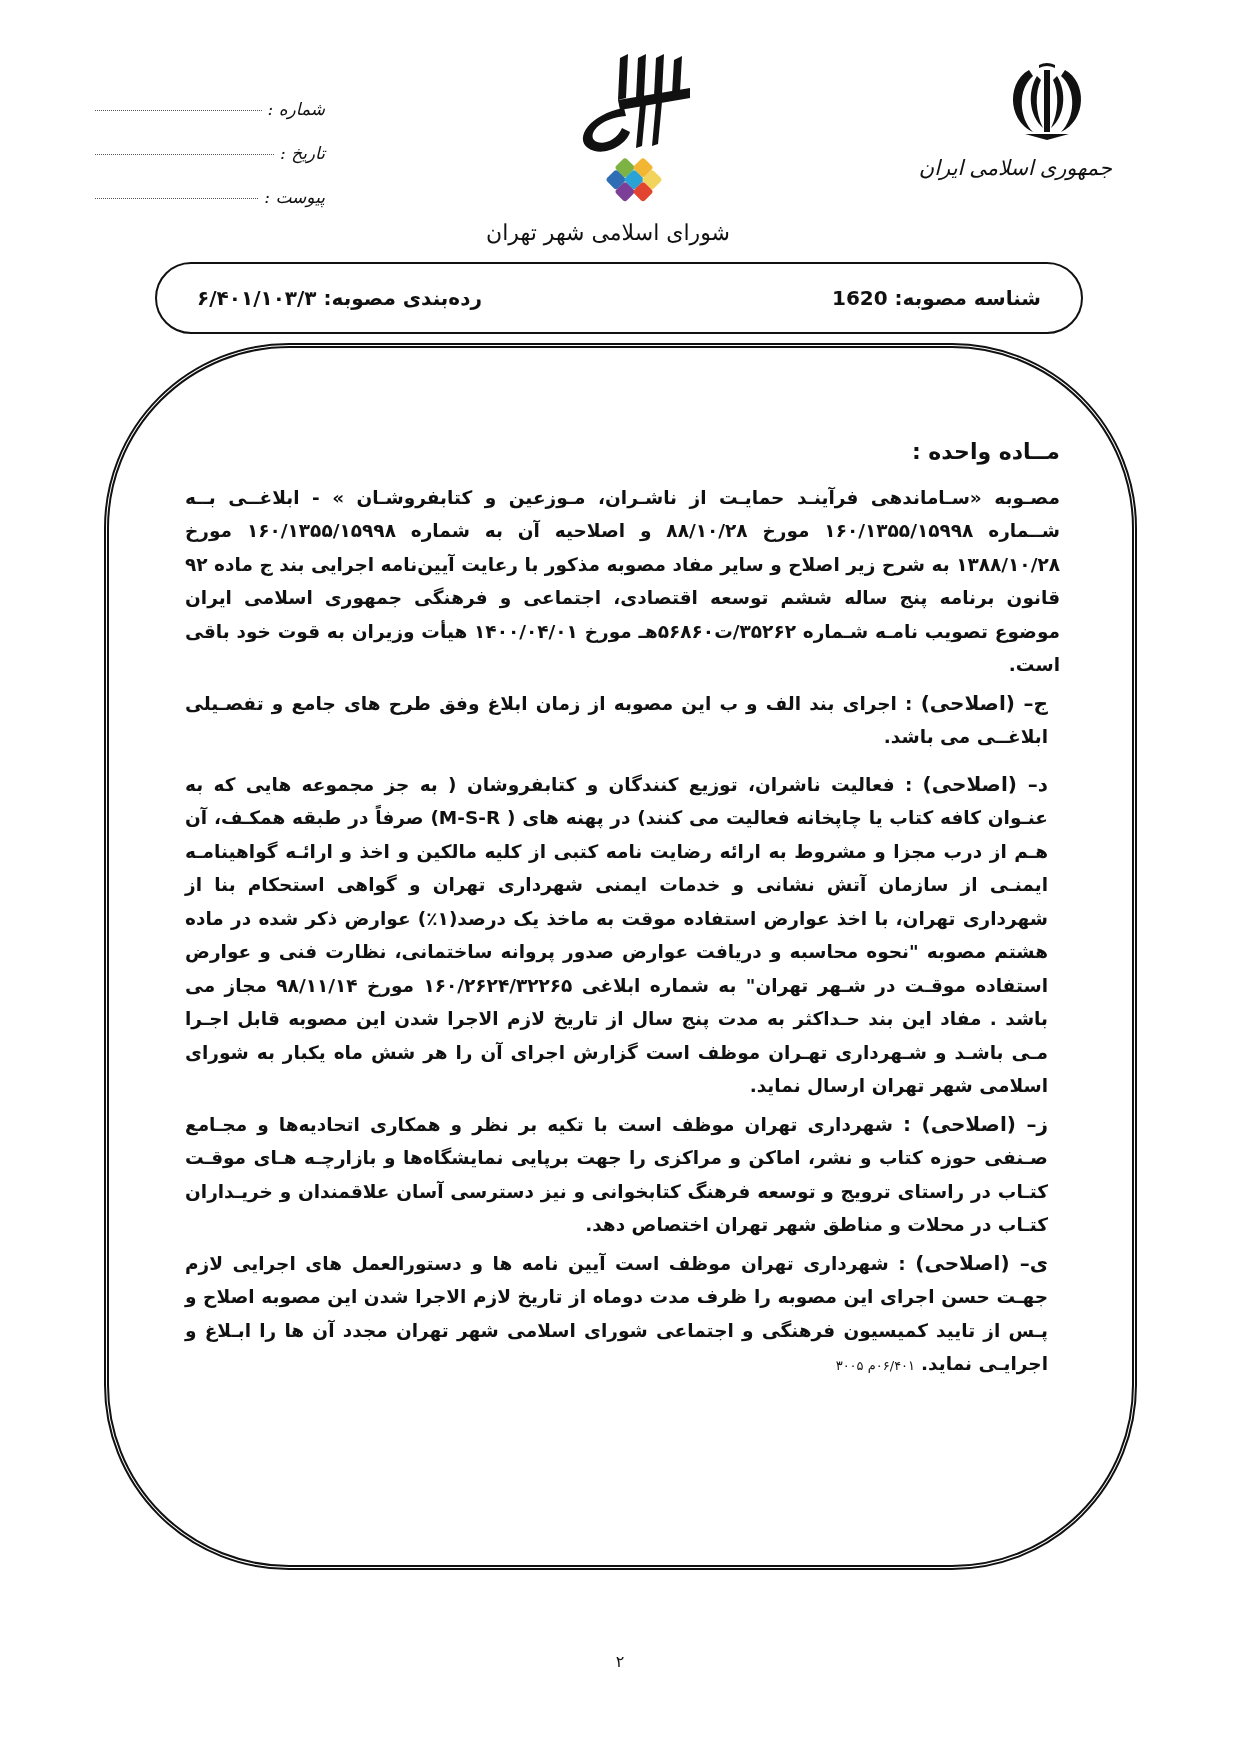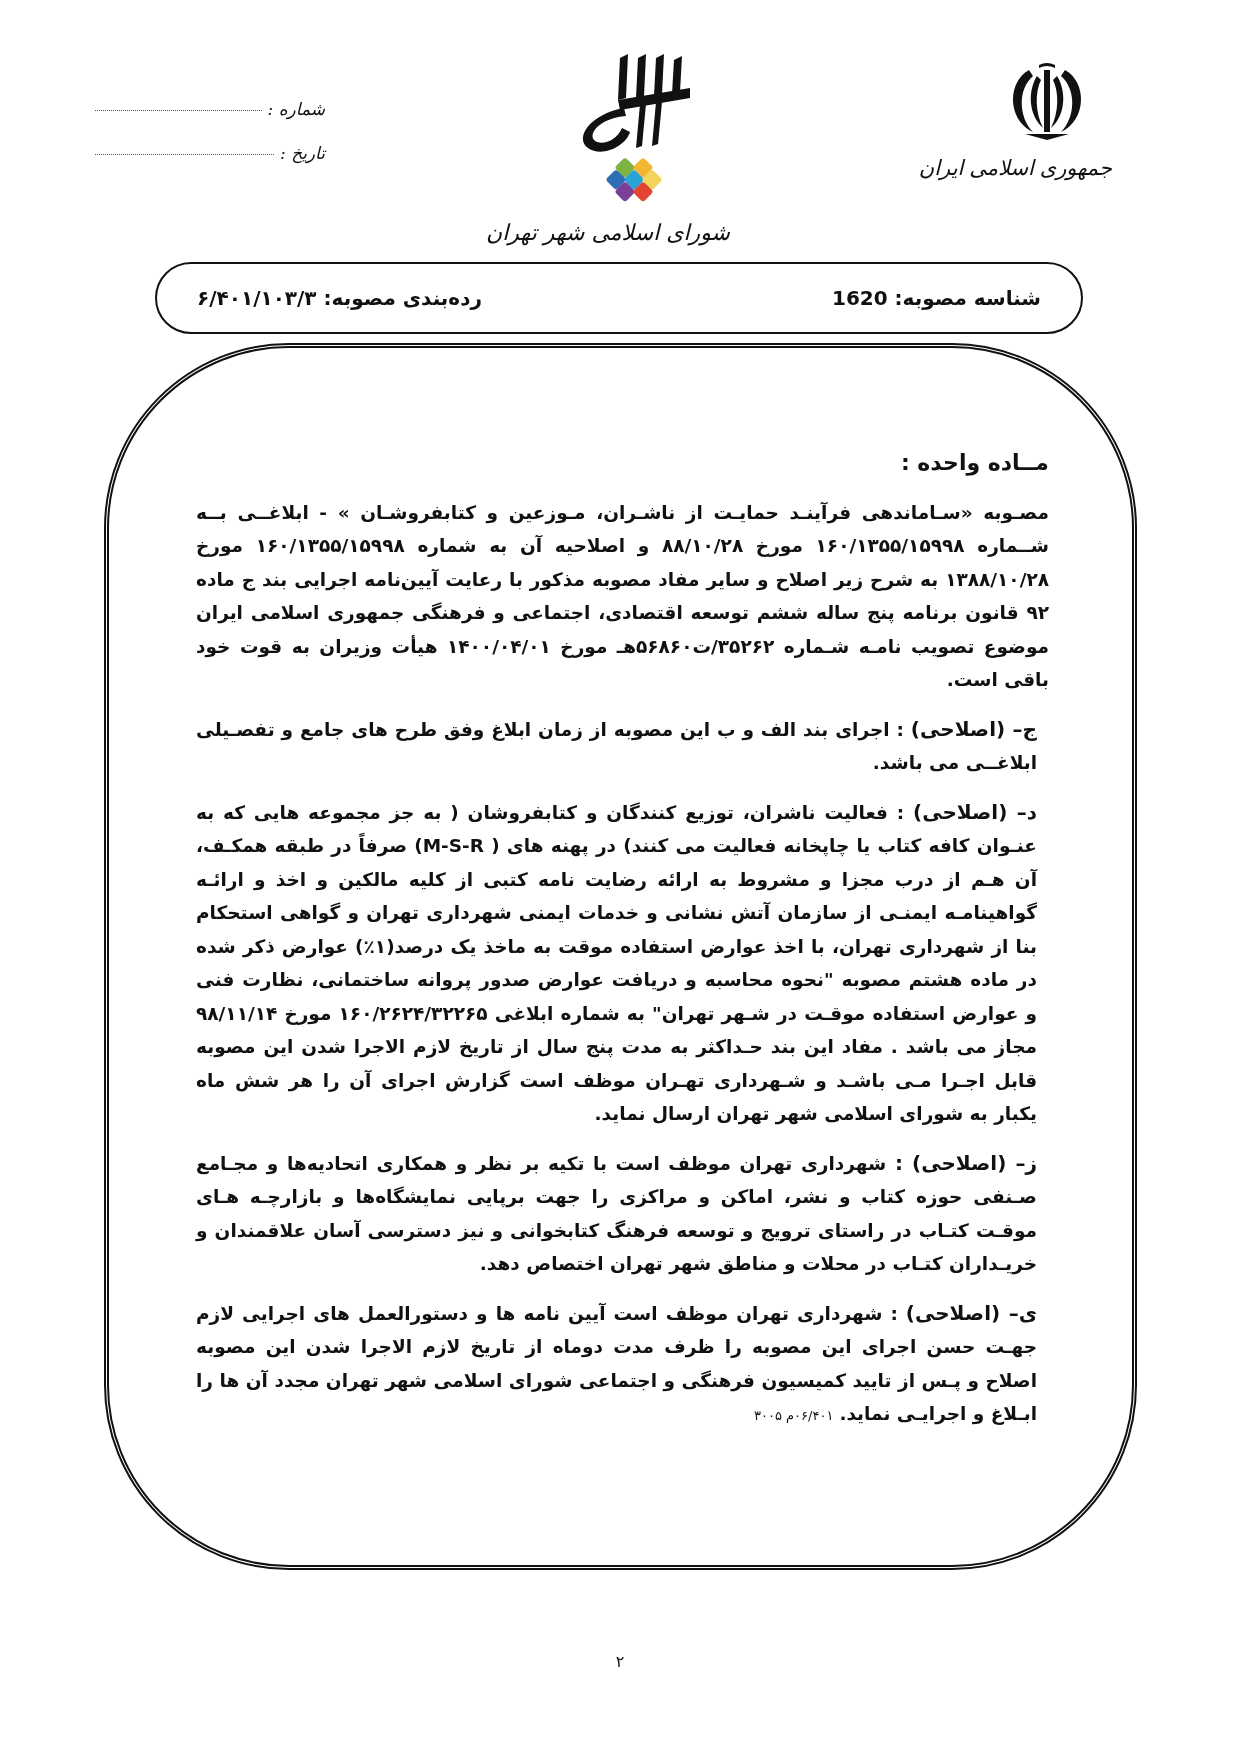--- a/index.html
+++ b/index.html
@@ -6,41 +6,41 @@
   body { width:1240px; height:1754px; position:relative; overflow:hidden;
          font-family:"DejaVu Sans", sans-serif; color:#111; }
 
   
   .emblem { position:absolute; right:128px; top:62px; width:130px; text-align:center; }
   .emblem svg { display:block; margin:0 auto; }
   .emblem-caption { font-family:Liberation Sans, sans-serif; font-style:italic; font-size:21px; margin-top:14px; white-space:nowrap; }
 
   .council { position:absolute; left:530px; top:48px; width:200px; text-align:center; }
   .council svg { display:block; margin:0 auto; }
-  .council-caption { font-family:"DejaVu Serif", serif; font-style:italic; font-size:22px; margin-top:2px; white-space:nowrap; }
+  .council-caption { font-family:"DejaVu Serif", serif; font-size:22px; margin-top:2px; white-space:nowrap; }
 
   .meta-fields { position:absolute; left:95px; top:75px; width:230px; }
   .meta-row { display:flex; align-items:flex-end; height:44px; direction:rtl; }
   .meta-label { font-family:"DejaVu Serif", serif; font-style:italic; font-size:17px; white-space:nowrap;margin-top:20px; }
   .meta-dots { flex:1; border-bottom:1.5px dotted #555; margin:0 6px 8px 0; height:1px; }
 
   
   .info-pill { position:absolute; left:155px; top:262px; width:928px; height:72px;
                border:2px solid #111; border-radius:38px; box-sizing:border-box;
                display:flex; align-items:center; justify-content:space-between;
                padding:0 40px; direction:rtl; }
   .info-item { font-weight:bold; font-size:20px; white-space:nowrap; }
 
   
   .frame { position:absolute; left:104px; top:343px; width:1033px; height:1227px;
            border:5px double #111; border-radius:185px; box-sizing:border-box; }
 
   .content { position:absolute; left:180px; top:430px; width:885px; direction:rtl;
              text-align:justify; font-weight:bold; font-size:18.5px; line-height:33.5px; }
-  .content p { margin:16px; }
+  .content p { margin:5px; }
   .section-title { font-size:22px; margin-bottom:12px !important; letter-spacing:2px; }
   .item-head { margin-top:4px !important; }
   .item-num { font-size:26px; font-weight:bold; }
   .clause { padding-right:12px; margin-top:4px !important; }
   .clause.extra-gap { margin-top:14px !important; }
   .clause-tag { font-size:20px; }
   .trailing-ref { font-size:13px; font-weight:normal; margin-right:6px; }
 
   .page-number { position:absolute; left:0; width:1240px; top:1652px; text-align:center;
                  font-size:16px; direction:rtl; }
@@ -86,20 +86,24 @@
 
 <div class="meta-fields">
   <div class="meta-row">
     <span class="meta-label">شماره :</span>
     <span class="meta-dots"></span>
   </div>
   <div class="meta-row">
     <span class="meta-label">تاریخ :</span>
     <span class="meta-dots"></span>
   </div>
+  <div class="meta-row">
+    <span class="meta-label">پیوست :</span>
+    <span class="meta-dots"></span>
+  </div>
 </div>
 
 <div class="info-pill">
   <span class="info-item">شناسه مصوبه: 1620</span>
   <span class="info-item">رده‌بندی مصوبه: ۶/۴۰۱/۱۰۳/۳</span>
 </div>
 
 <div class="frame"></div>
 
 <div class="content">

